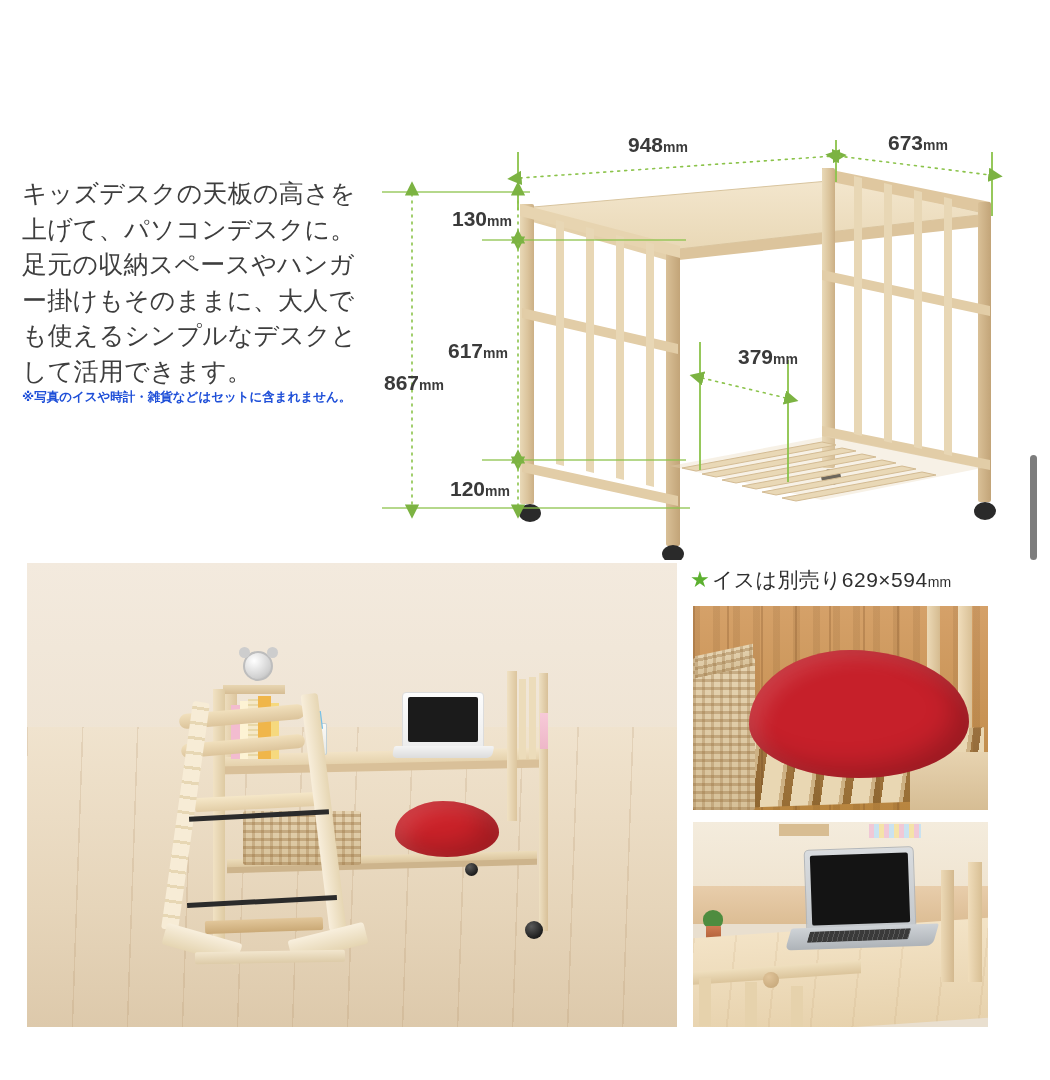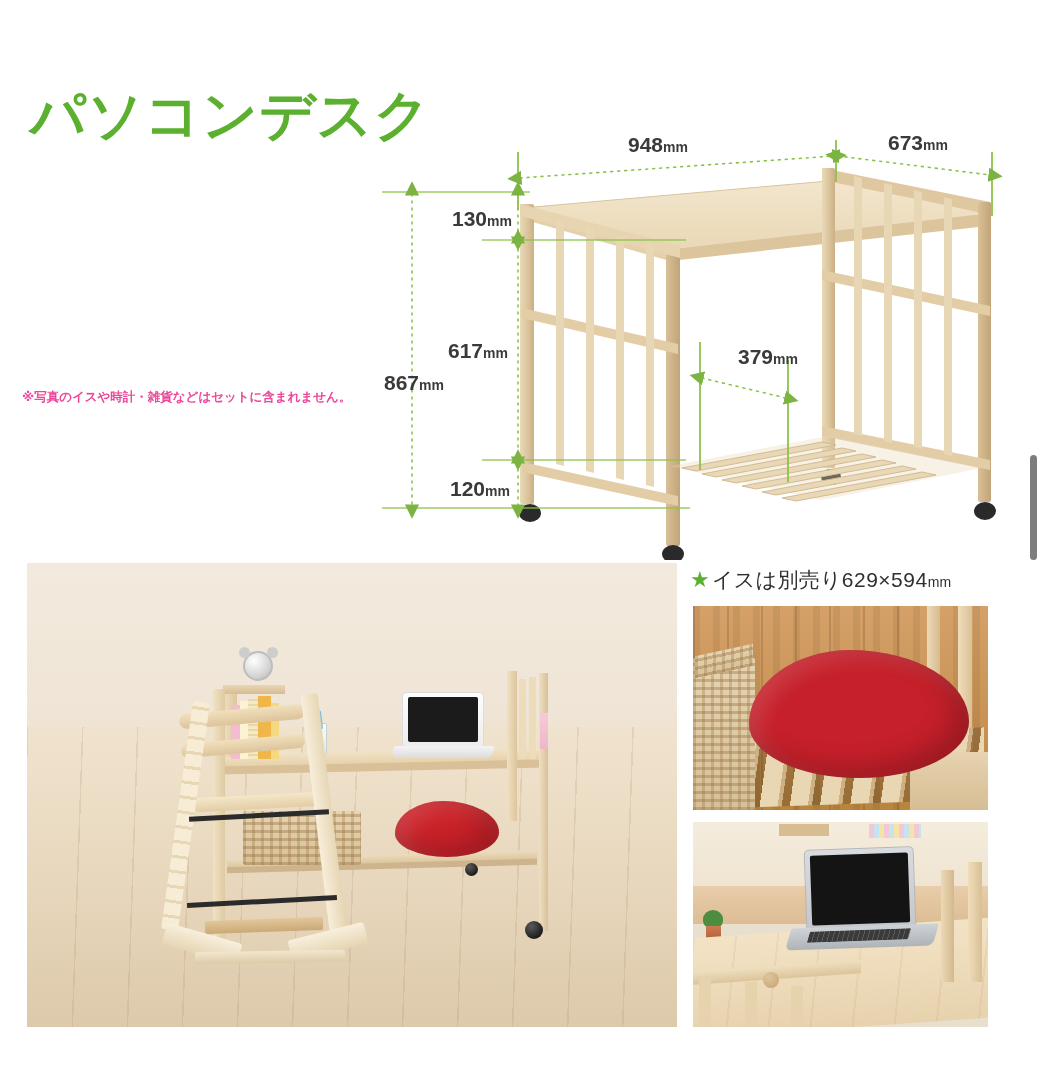--- a/index.html
+++ b/index.html
@@ -43,21 +43,21 @@
     letter-spacing: 0.2px;
   }
 
   .notes {
     position: absolute;
     left: 22px;
     top: 388px;
     width: 360px;
     font-size: 12.5px;
     line-height: 1.55;
-    color: #ec4899;
+    color: #1d4ed8;
     font-weight: bold;
   }
 
   
   #diagram {
     position: absolute;
     left: 370px;
     top: 130px;
     width: 660px;
     height: 430px;
@@ -184,22 +184,22 @@
     height: 105px;
     background: #7d7d7d;
     border-radius: 4px;
   }
 </style>
 </head>
 <body>
 
 <div id="page">
 
-  <h1 class="title">パソコンデスク</h1>
-
+
+  <p class="lead">キッズデスクの天板の高さを上げて、パソコンデスクに。足元の収納スペースやハンガー掛けもそのままに、大人でも使えるシンプルなデスクとして活用できます。</p>
 
   <div class="notes">
     <div>※写真のイスや時計・雑貨などはセットに含まれません。</div>
   </div>
 
   <div id="diagram">
     <svg width="660" height="430" viewBox="0 0 660 430" xmlns="http://www.w3.org/2000/svg">
       <defs>
         <linearGradient id="gTopA" x1="0" y1="0" x2="0" y2="1">
           <stop offset="0%" stop-color="#f3e6cd"></stop>

